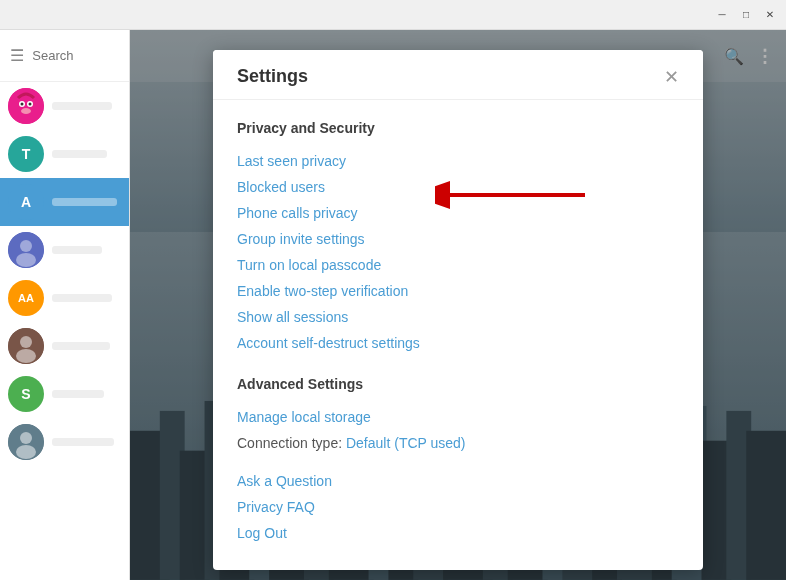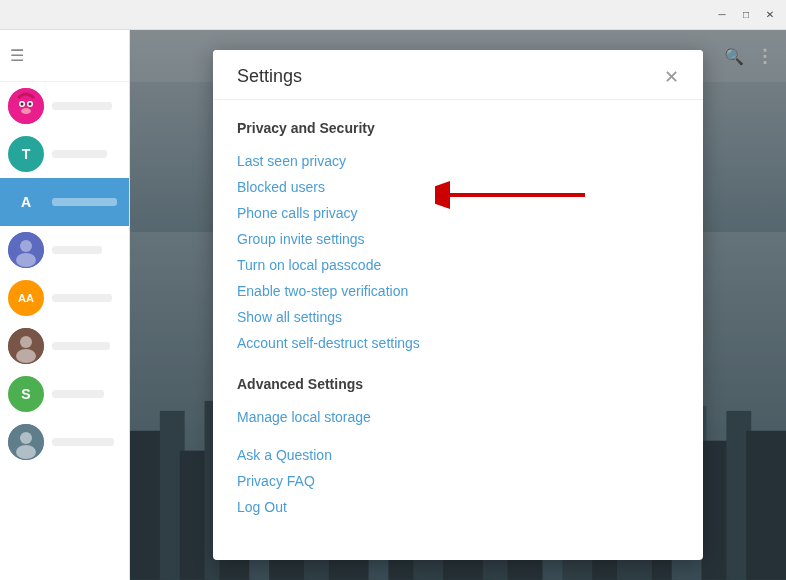--- a/index.html
+++ b/index.html
@@ -185,21 +185,21 @@
       padding: 16px 24px 12px;
       border-bottom: 1px solid #eee;
       position: sticky;
       top: 0;
       background: #fff;
       z-index: 10;
     }
 
     .modal-title {
       font-size: 18px;
-      font-weight: 400;
+      font-weight: 700;
       color: #333;
     }
 
     .close-btn {
       font-size: 18px;
       color: #999;
       cursor: pointer;
       line-height: 1;
     }
 
@@ -277,20 +277,21 @@
     <div class="win-btn">□</div>
     <div class="win-btn">✕</div>
   </div>
 </div>
 
 <div class="app-layout">
 
   <div class="sidebar">
     <div class="sidebar-header">
       <span class="hamburger-icon">☰</span>
+      <input class="search-input-sidebar" type="text" placeholder="Search" style="">
     </div>
     <div class="sidebar-contacts">
 
       <div class="contact-item">
         <div class="avatar avatar-pink">
 
           <svg width="36" height="36" viewBox="0 0 36 36">
             <circle cx="18" cy="18" r="18" fill="#e91e8c"></circle>
             <circle cx="14" cy="16" r="3" fill="#fff"></circle>
             <circle cx="22" cy="16" r="3" fill="#fff"></circle>
@@ -427,29 +428,33 @@
 
           <div>
             <div class="section-heading">Privacy and Security</div>
 
             <a class="settings-link">Last seen privacy</a>
             <a class="settings-link">Blocked users</a>
             <a class="settings-link">Phone calls privacy</a>
             <a class="settings-link">Group invite settings</a>
             <a class="settings-link">Turn on local passcode</a>
             <a class="settings-link">Enable two-step verification</a>
-            <a class="settings-link">Show all settings</a>
+            <a class="settings-link">Show all sessions</a>
             <a class="settings-link">Account self-destruct settings</a>
           </div>
 
           <div class="section-separator">
             <div class="section-heading">Advanced Settings</div>
 
             <a class="settings-link">Manage local storage</a>
 
+            <div class="connection-text">
+              <span>Connection type:</span>
+              <span class="connection-link">Default (TCP used)</span>
+            </div>
 
             <div style="margin-top: 12px;">
               <a class="settings-link">Ask a Question</a>
               <a class="settings-link">Privacy FAQ</a>
               <a class="settings-link">Log Out</a>
             </div>
           </div>
 
         </div>
       </div>

